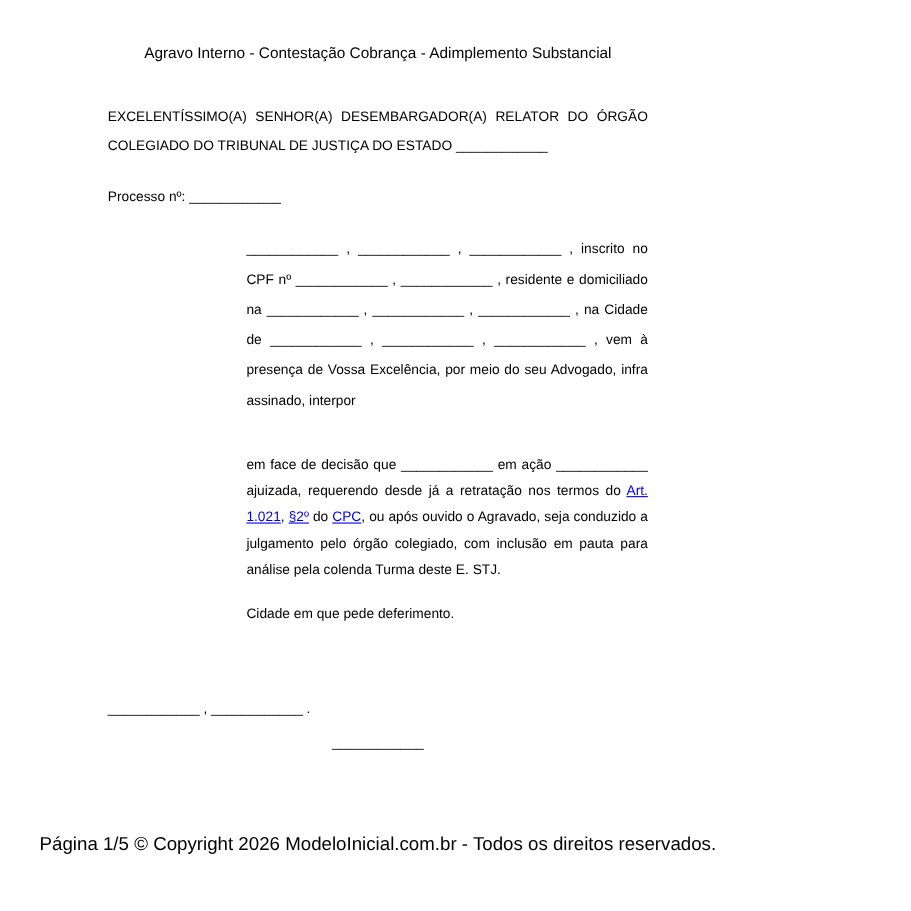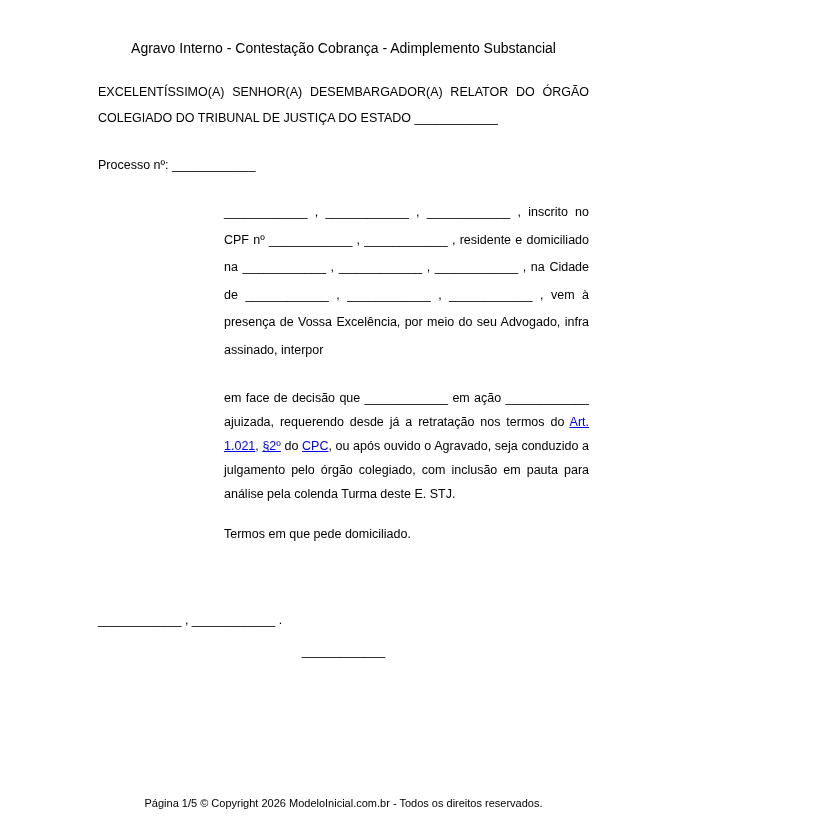--- a/index.html
+++ b/index.html
@@ -14,21 +14,21 @@
     position: relative;
     width: 687px; height: 828px;
     padding: 40px 98px 0 98px;
   }
   .title {
     font-size: 14px;
     line-height: 16px;
     text-align: center;
   }
   .vocative {
-    margin-top: 23px;
+    margin-top: 37px;
     font-size: 12.5px;
     line-height: 26px;
     text-align: justify;
   }
   .processo {
     margin-top: 27px;
     font-size: 12.5px;
     line-height: 15px;
   }
   .block {
@@ -41,21 +41,21 @@
     text-align: justify;
   }
   .heading {
     margin-top: 21px;
     font-size: 13px;
     font-weight: bold;
     line-height: 15px;
     text-align: center;
   }
   .pedido {
-    margin-top: 22px;
+    margin-top: 32px;
     font-size: 12.5px;
     line-height: 24px;
     text-align: justify;
   }
   .pedido a.link {
     color: #0000ee;
     text-decoration: underline;
     cursor: pointer;
   }
   .termos {
@@ -71,22 +71,22 @@
   }
   .signline {
     margin-top: 16px;
     font-size: 12.5px;
     line-height: 15px;
     text-align: center;
   }
   .footer {
     position: absolute;
     left: 0; right: 0;
-    top: 796px;
-    font-size: 11px;
+    top: 760px;
+    font-size: 17px;
     line-height: 15px;
     text-align: center;
   }
 </style>
 </head>
 <body>
 
 <div class="doc">
 
   <div class="title">Agravo Interno - Contestação Cobrança - Adimplemento Substancial</div>
@@ -95,21 +95,21 @@
 
   <p class="processo">Processo nº: ____________</p>
 
   <div class="block">
 
     <p class="qualif">____________ , ____________ , ____________ , inscrito no CPF nº ____________ , ____________ , residente e domiciliado na ____________ , ____________ , ____________ , na Cidade de ____________ , ____________ , ____________ , vem à presença de Vossa Excelência, por meio do seu Advogado, infra assinado, interpor</p>
 
 
     <p class="pedido"><span>em face de decisão que ____________ em ação ____________ ajuizada, requerendo desde já a retratação nos termos do </span><a href="#" class="link">Art. 1.021</a><span>, </span><a href="#" class="link">§2º</a><span> do </span><a href="#" class="link">CPC</a><span>, ou após ouvido o Agravado, seja conduzido a julgamento pelo órgão colegiado, com inclusão em pauta para análise pela colenda Turma deste E. STJ.</span></p>
 
-    <p class="termos">Termos em que pede domiciliado.</p>
+    <p class="termos">Cidade em que pede deferimento.</p>
 
   </div>
 
   <p class="dateline">____________ , ____________ .</p>
 
   <p class="signline">____________</p>
 
   <div class="footer">Página 1/5 © Copyright 2026 ModeloInicial.com.br - Todos os direitos reservados.</div>
 
 </div>

